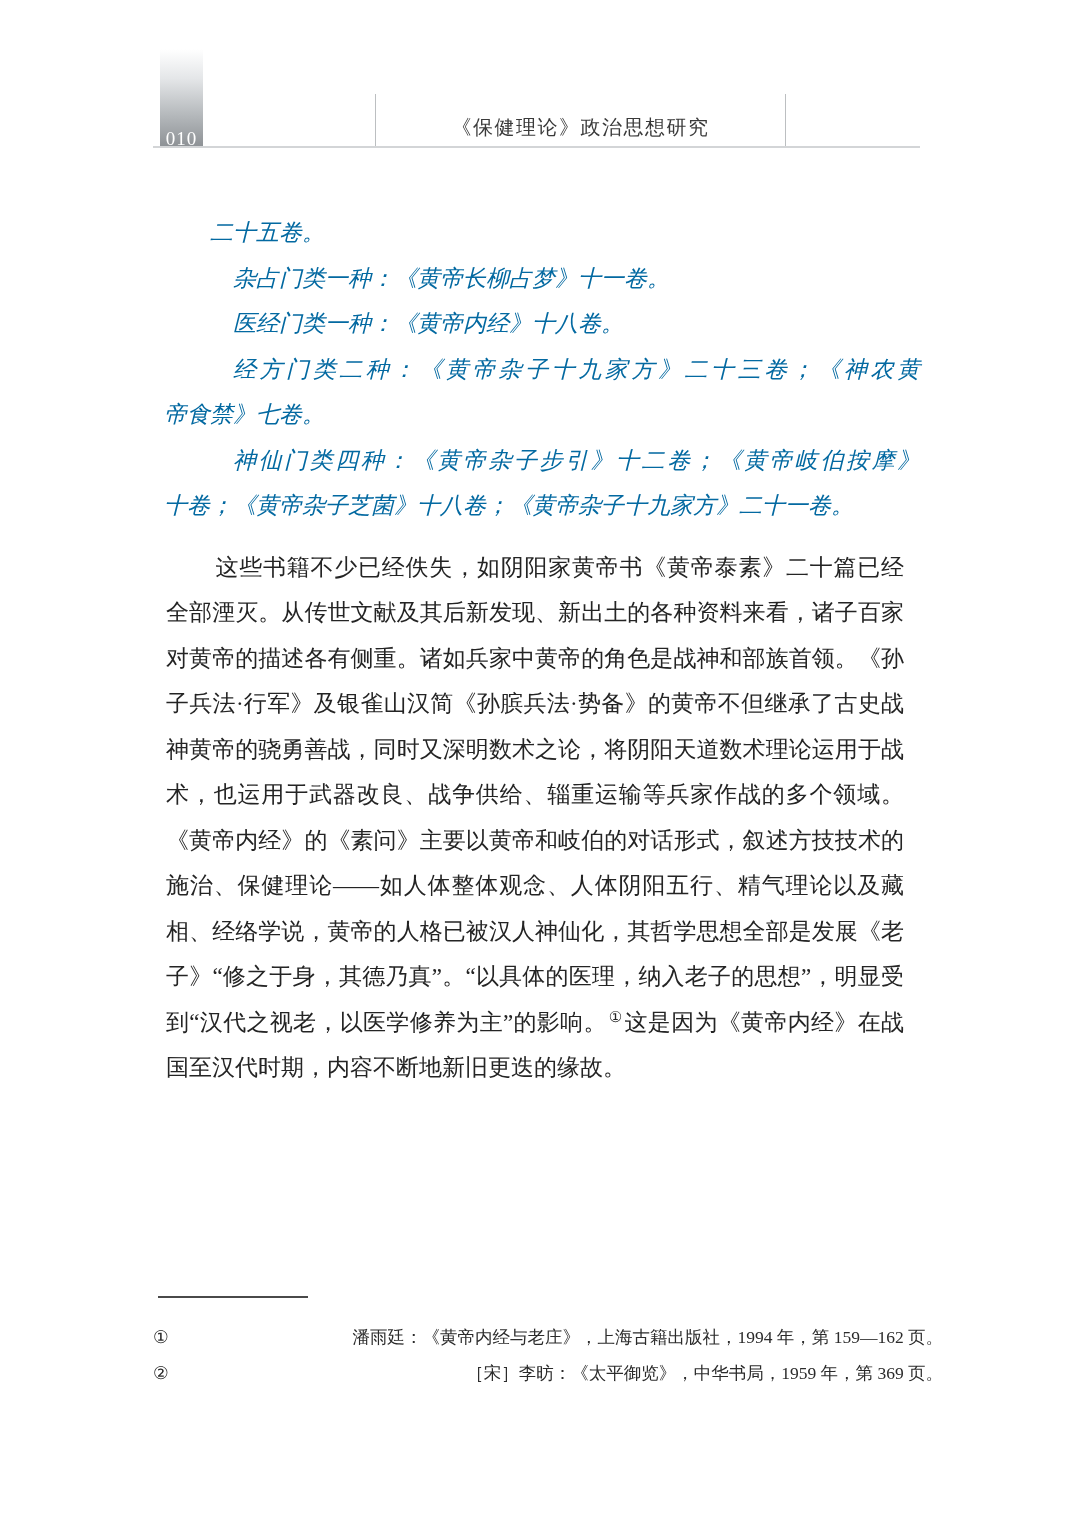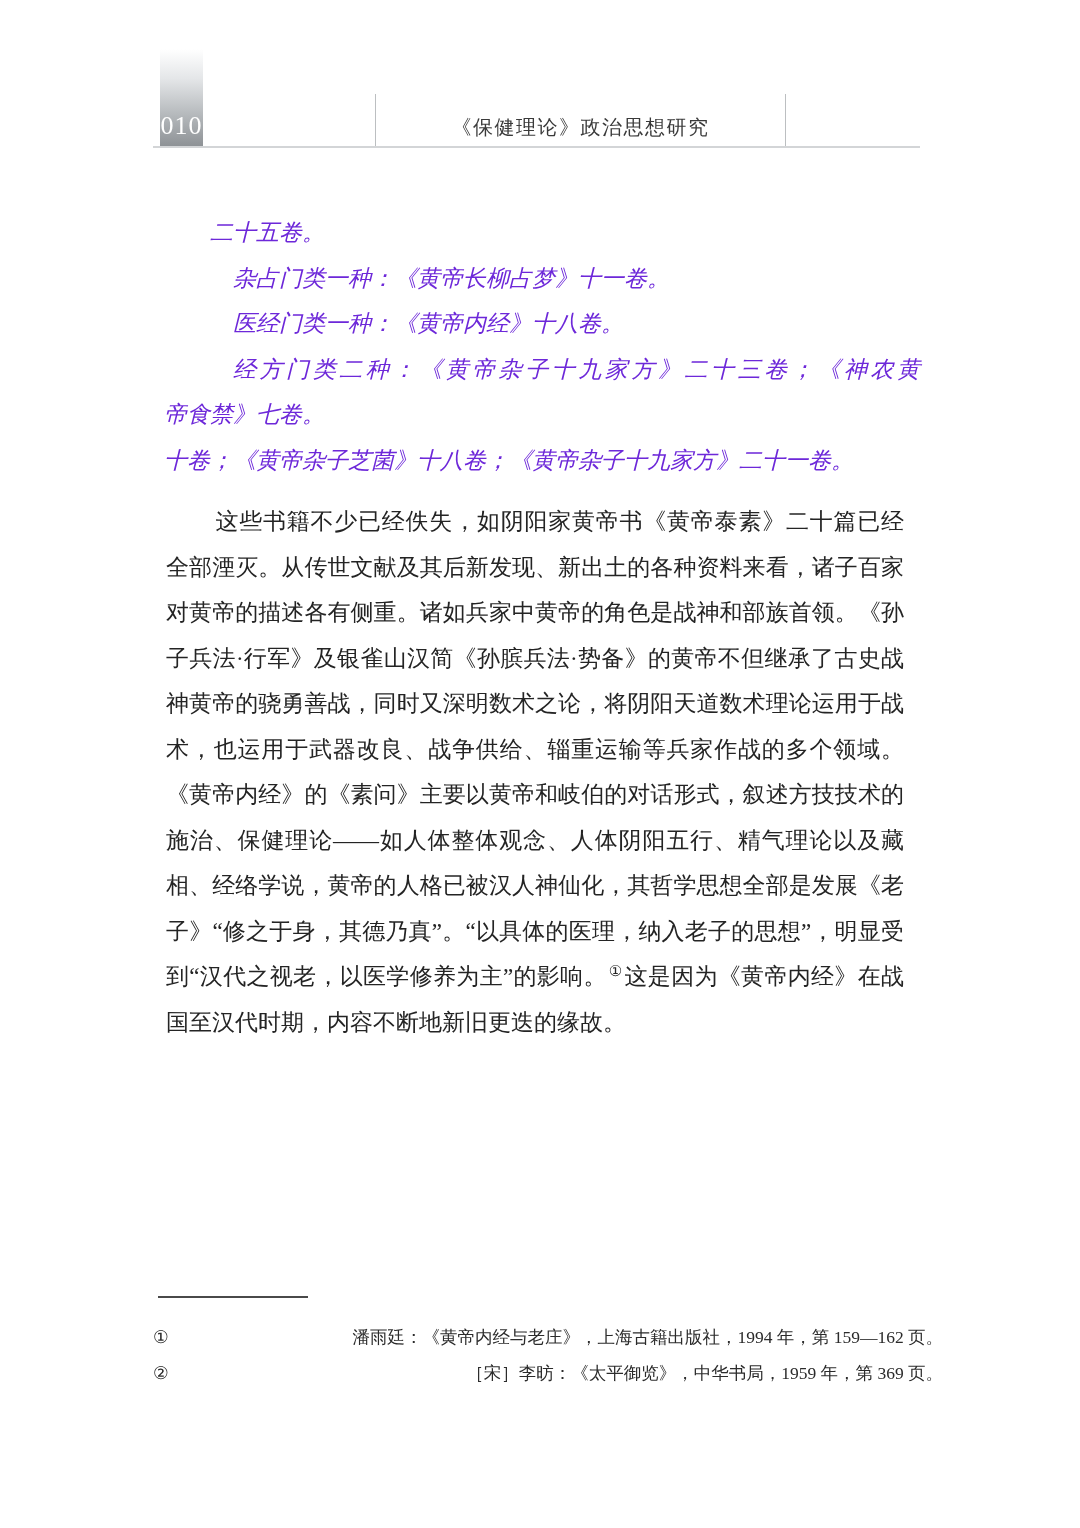--- a/index.html
+++ b/index.html
@@ -17,23 +17,22 @@
     position: absolute;
     left: 160px; top: 49px;
     width: 43px; height: 99px;
     background: linear-gradient(180deg, #ffffff 0%, #e4e6e8 30%, #b3b7ba 68%, #8c9094 100%);
     display: flex;
     align-items: flex-end;
     justify-content: center;
   }
   .page-num {
     color: #ffffff;
-    font-size: 26px;
+    font-size: 19px;
     line-height: 1;
-    padding-bottom: 9px;
     letter-spacing: 1px;
   }
   .header-mid {
     position: absolute;
     left: 375px; top: 94px;
     width: 409px; height: 53px;
     border-left: 1px solid #bcbfc1;
     border-right: 1px solid #bcbfc1;
     display: flex;
     align-items: flex-end;
@@ -60,21 +59,21 @@
     left: 150px; top: 210px;
     width: 770px;
     font-size: 23px;
     line-height: 45.5px;
     color: #242424;
     text-align: justify;
   }
   .quote-block {
     margin-left: 14px;
     font-style: italic;
-    color: #6d28d9;
+    color: #0369a1;
   }
   .qline { margin: 0; }
   .indent-2 { text-indent: 2em; }
   .indent-3 { text-indent: 3em; font-style: italic; }
   .jfull { text-align-last: justify; }
   .para {
     margin: 16px;
     text-indent: 2.15em;
   }
   .note-ref {
@@ -120,20 +119,21 @@
     <div class="header-rule"></div>
   </div>
 
   <div class="body-text">
     <div class="quote-block">
       <p class="qline indent-2">二十五卷。</p>
       <p class="qline indent-3">杂占门类一种：《黄帝长柳占梦》十一卷。</p>
       <p class="qline indent-3">医经门类一种：《黄帝内经》十八卷。</p>
       <p class="qline indent-3 jfull">经方门类二种：《黄帝杂子十九家方》二十三卷；《神农黄</p>
       <p class="qline">帝食禁》七卷。</p>
+      <p class="qline indent-3 jfull">神仙门类四种：《黄帝杂子步引》十二卷；《黄帝岐伯按摩》</p>
       <p class="qline">十卷；《黄帝杂子芝菌》十八卷；《黄帝杂子十九家方》二十一卷。</p>
     </div>
 
     <p class="para"><span>这些书籍不少已经佚失，如阴阳家黄帝书《黄帝泰素》二十篇已经全部湮灭。从传世文献及其后新发现、新出土的各种资料来看，诸子百家对黄帝的描述各有侧重。诸如兵家中黄帝的角色是战神和部族首领。《孙子兵法·行军》及银雀山汉简《孙膑兵法·势备》的黄帝不但继承了古史战神黄帝的骁勇善战，同时又深明数术之论，将阴阳天道数术理论运用于战术，也运用于武器改良、战争供给、辎重运输等兵家作战的多个领域。《黄帝内经》的《素问》主要以黄帝和岐伯的对话形式，叙述方技技术的施治、保健理论——如人体整体观念、人体阴阳五行、精气理论以及藏相、经络学说，黄帝的人格已被汉人神仙化，其哲学思想全部是发展《老子》“修之于身，其德乃真”。“以具体的医理，纳入老子的思想”，明显受到“汉代之视老，以医学修养为主”的影响。</span><sup class="note-ref">①</sup><span>这是因为《黄帝内经》在战国至汉代时期，内容不断地新旧更迭的缘故。</span></p>
 
   </div>
 
   <div class="fn-sep"></div>
   <div class="footnotes">
     <p class="fn-row">

